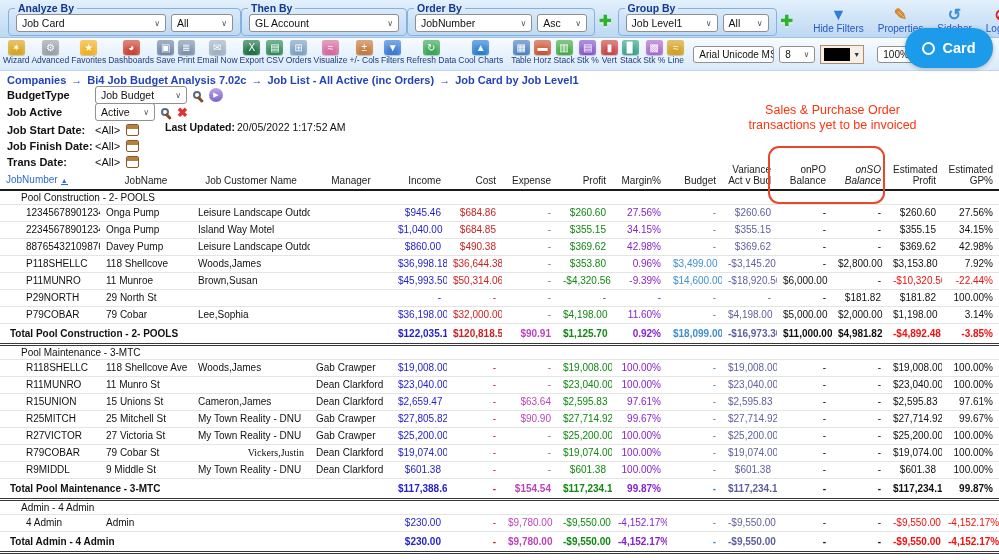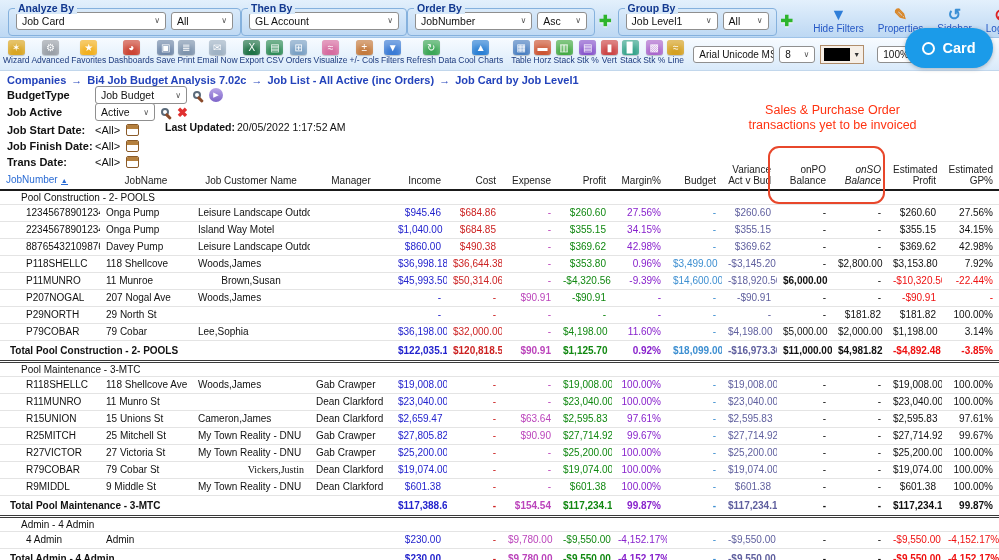--- a/index.html
+++ b/index.html
@@ -4,21 +4,21 @@
 <style>
   *{margin:0;padding:0;box-sizing:border-box}
   html,body{width:999px;height:560px;overflow:hidden}
   body{font-family:"Liberation Sans",sans-serif;background:#fff;position:relative;font-size:11px}
 
   
   .topbar{position:absolute;top:0;left:0;width:999px;height:38px;
     background:linear-gradient(#e3f0fc,#bdd8f3);border-bottom:1px solid #9fc3e8;
     display:flex;align-items:center;padding-left:8px}
   .fgroup{position:relative;height:28px;border:1px solid #85b1dd;border-radius:4px;
-    margin-top:6px;display:flex;align-items:flex-start;gap:5px;padding:3px 7px 0}
+    margin-top:6px;display:flex;align-items:center;gap:5px;padding:3px 7px 0}
   .fgroup .glabel{position:absolute;top:-7px;left:6px;font-size:10.5px;font-weight:bold;
     color:#12388f;background:linear-gradient(#e0eefb,#d6e8f8);padding:0 3px;line-height:12px;white-space:nowrap}
   .sel{background:#fff;border:1px solid #8f8f8f;border-radius:3px;height:18px;
     display:flex;align-items:center;justify-content:space-between;padding:0 5px;
     font-size:10.5px;color:#111;white-space:nowrap;overflow:hidden}
   .sel .chev{color:#555;font-size:8px;margin-left:5px;flex:0 0 auto}
   .plusbtn{font-size:15px;font-weight:bold;color:#2db42d;margin:4px 2px 0 4px;line-height:15px;text-shadow:0 1px 0 #fff}
   .gap{width:16px}
   .top-actions{display:flex;gap:14px;margin:2px 0 0 18px}
   .action{display:flex;flex-direction:column;align-items:center;cursor:pointer}
@@ -445,50 +445,33 @@
           <td style="text-align: right; color: rgb(61, 143, 209);">$3,499.00</td>
           <td style="text-align: right; color: rgb(95, 95, 158);">-$3,145.20</td>
           <td style="text-align: right; color: rgb(17, 17, 17);">-</td>
           <td style="text-align: right; color: rgb(17, 17, 17);">$2,800.00</td>
           <td style="text-align: right; color: rgb(17, 17, 17);">$3,153.80</td>
           <td style="text-align: right; color: rgb(17, 17, 17);">7.92%</td>
         </tr>
         <tr class="data-row">
           <td style="text-align: left; padding-left: 26px;">P11MUNRO</td>
           <td style="text-align: left;">11 Munroe</td>
-          <td style="text-align: center;">Brown,Susan</td>
+          <td style="text-align: left;">Brown,Susan</td>
           <td style="text-align: left;"></td>
           <td style="text-align: right; color: rgb(35, 35, 205);">$45,993.50</td>
           <td style="text-align: right; color: rgb(204, 34, 34);">$50,314.06</td>
           <td style="text-align: right; color: rgb(187, 68, 187);">-</td>
           <td style="text-align: right; color: rgb(17, 136, 17);">-$4,320.56</td>
           <td style="text-align: right; color: rgb(136, 34, 204);">-9.39%</td>
           <td style="text-align: right; color: rgb(61, 143, 209);">$14,600.00</td>
           <td style="text-align: right; color: rgb(95, 95, 158);">-$18,920.56</td>
-          <td style="text-align: center; color: rgb(17, 17, 17); font-weight: bold;">$6,000.00</td>
+          <td style="text-align: center; color: rgb(17, 17, 17);">$6,000.00</td>
           <td style="text-align: right; color: rgb(17, 17, 17);">-</td>
           <td style="text-align: right; color: rgb(238, 17, 17);">-$10,320.56</td>
           <td style="text-align: right; color: rgb(238, 17, 17);">-22.44%</td>
-        </tr>
-        <tr class="data-row">
-          <td style="text-align: left; padding-left: 26px;">P207NOGAL</td>
-          <td style="text-align: left;">207 Nogal Ave</td>
-          <td style="text-align: left;">Woods,James</td>
-          <td style="text-align: left;"></td>
-          <td style="text-align: right; color: rgb(35, 35, 205);">-</td>
-          <td style="text-align: right; color: rgb(204, 34, 34);">-</td>
-          <td style="text-align: right; color: rgb(187, 68, 187);">$90.91</td>
-          <td style="text-align: right; color: rgb(17, 136, 17);">-$90.91</td>
-          <td style="text-align: right; color: rgb(136, 34, 204);">-</td>
-          <td style="text-align: right; color: rgb(61, 143, 209);">-</td>
-          <td style="text-align: right; color: rgb(95, 95, 158);">-$90.91</td>
-          <td style="text-align: right; color: rgb(17, 17, 17);">-</td>
-          <td style="text-align: right; color: rgb(17, 17, 17);">-</td>
-          <td style="text-align: right; color: rgb(238, 17, 17);">-$90.91</td>
-          <td style="text-align: right; color: rgb(238, 17, 17);">-</td>
         </tr>
         <tr class="data-row">
           <td style="text-align: left; padding-left: 26px;">P29NORTH</td>
           <td style="text-align: left;">29 North St</td>
           <td style="text-align: left;"></td>
           <td style="text-align: left;"></td>
           <td style="text-align: right; color: rgb(35, 35, 205);">-</td>
           <td style="text-align: right; color: rgb(204, 34, 34);">-</td>
           <td style="text-align: right; color: rgb(187, 68, 187);">-</td>
           <td style="text-align: right; color: rgb(17, 136, 17);">-</td>

